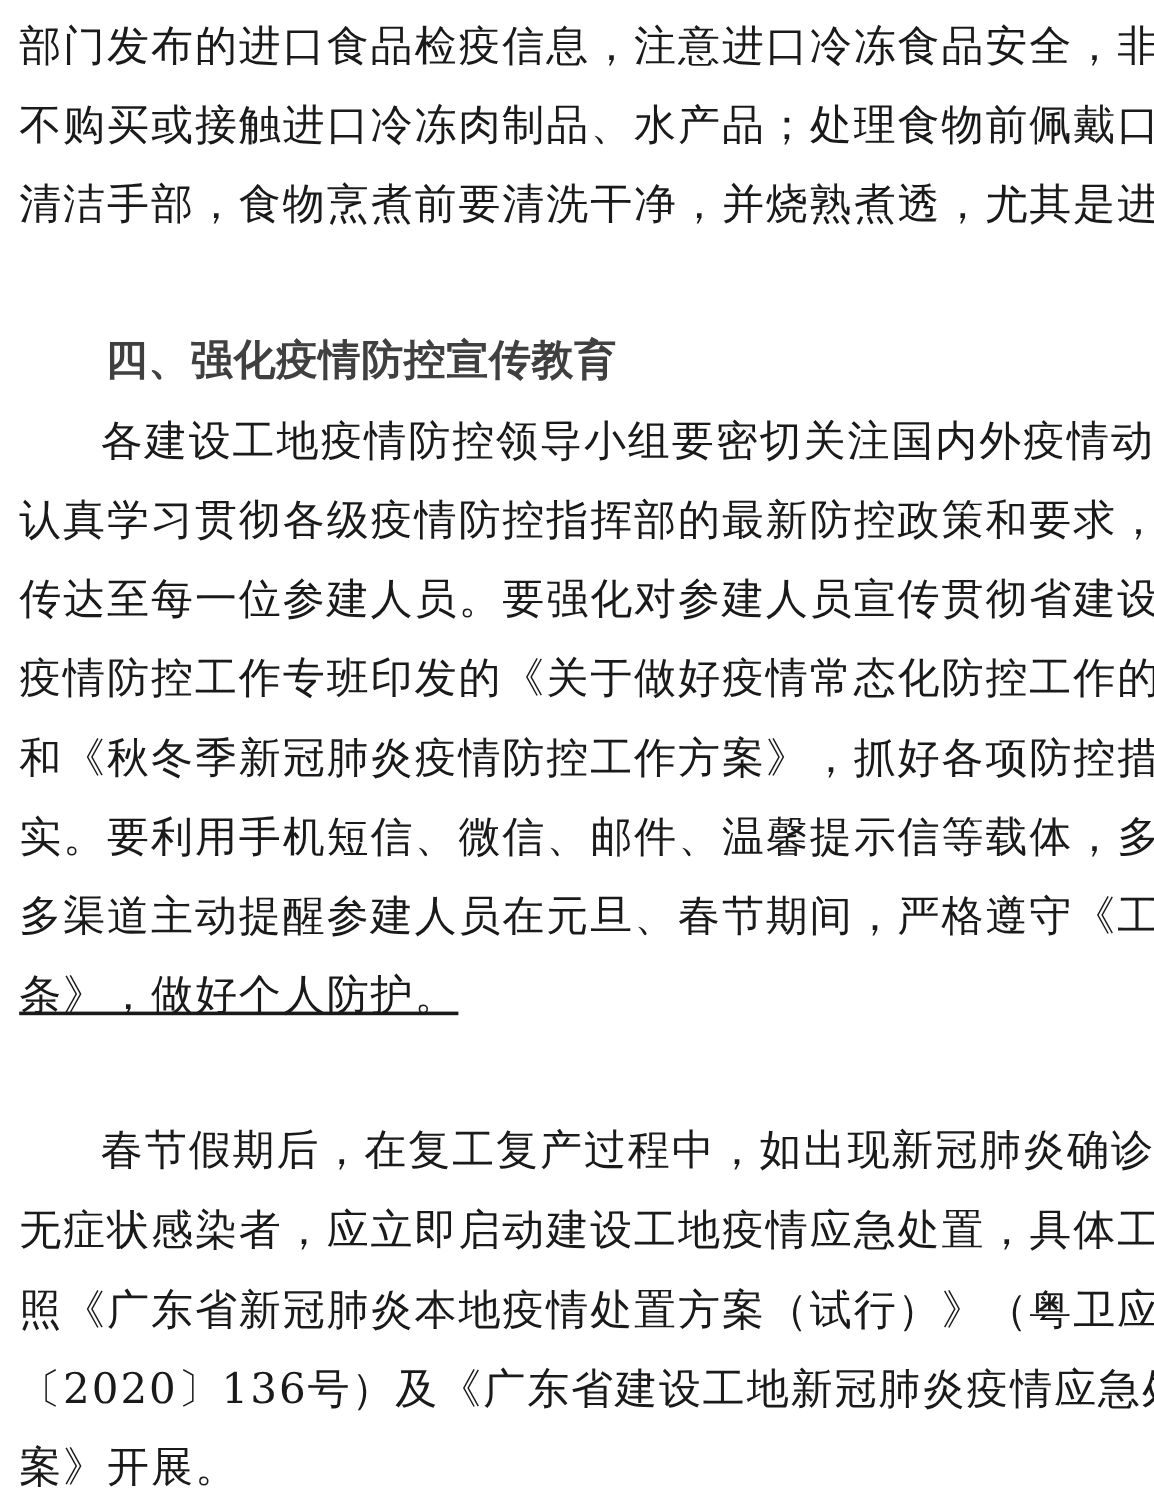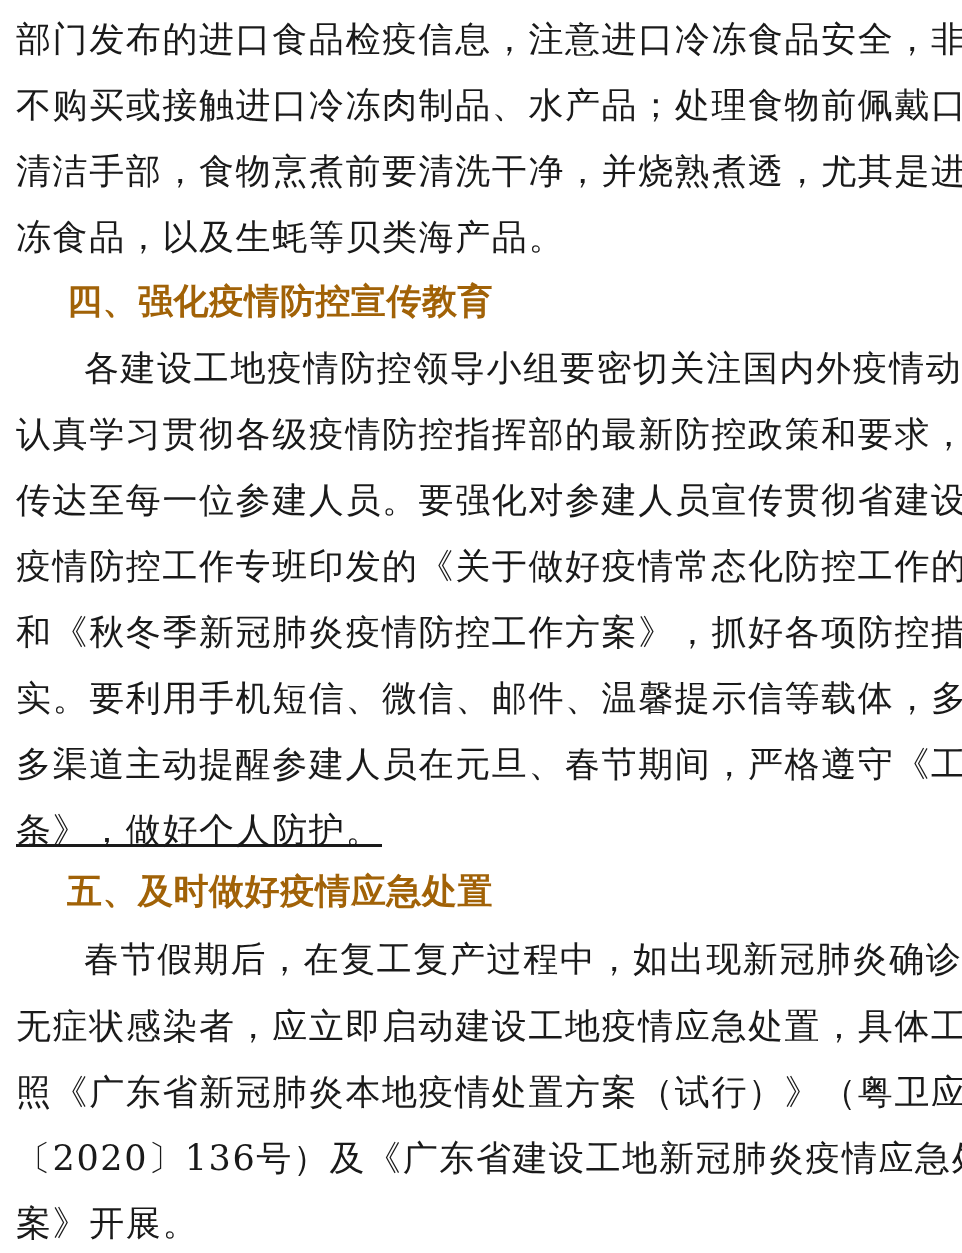--- a/index.html
+++ b/index.html
@@ -36,53 +36,51 @@
     }
     .line.last {
       text-align-last: left;
     }
     .line.indent {
       left: 84px;
       width: 862px;
     }
     .heading {
       position: absolute;
-      left: 67px;
+      left: 88px;
       height: 50px;
       font-size: 35px;
       line-height: 50px;
       white-space: nowrap;
       font-family: "DejaVu Sans", "Liberation Sans", sans-serif;
       font-weight: bold;
       letter-spacing: 0.5px;
-      color: #a16207;
+      color: #404040;
     }
   </style>
 </head>
 <body>
 
 <div class="page">
 
   <div class="line" style="top:14px;">部门发布的进口食品检疫信息，注意进口冷冻食品安全，非必要</div>
   <div class="line" style="top:80px;">不购买或接触进口冷冻肉制品、水产品；处理食物前佩戴口罩和</div>
   <div class="line" style="top:146px;">清洁手部，食物烹煮前要清洗干净，并烧熟煮透，尤其是进口冷</div>
-  <div class="line last" style="top:212px;">冻食品，以及生蚝等贝类海产品。</div>
 
   <div class="heading" style="top:276px;">四、强化疫情防控宣传教育</div>
 
   <div class="line indent" style="top:343px;">各建设工地疫情防控领导小组要密切关注国内外疫情动态，</div>
   <div class="line" style="top:409px;">认真学习贯彻各级疫情防控指挥部的最新防控政策和要求，及时</div>
   <div class="line" style="top:475px;">传达至每一位参建人员。要强化对参建人员宣传贯彻省建设工地</div>
   <div class="line" style="top:541px;">疫情防控工作专班印发的《关于做好疫情常态化防控工作的通知》</div>
   <div class="line" style="top:607px;">和《秋冬季新冠肺炎疫情防控工作方案》，抓好各项防控措施落</div>
   <div class="line" style="top:673px;">实。要利用手机短信、微信、邮件、温馨提示信等载体，多方式</div>
   <div class="line" style="top:739px;">多渠道主动提醒参建人员在元旦、春节期间，严格遵守《工地八</div>
   <div class="line last" style="top:805px;text-decoration:underline;">条》，做好个人防护。</div>
 
-  <div class="heading" style="top:866px;">五、及时做好疫情应急处置</div>
 
   <div class="line indent" style="top:934px;">春节假期后，在复工复产过程中，如出现新冠肺炎确诊病例、</div>
   <div class="line" style="top:1001px;">无症状感染者，应立即启动建设工地疫情应急处置，具体工作按</div>
   <div class="line" style="top:1067px;">照《广东省新冠肺炎本地疫情处置方案（试行）》（粤卫应急函</div>
   <div class="line" style="top:1133px;">〔2020〕136号）及《广东省建设工地新冠肺炎疫情应急处置方</div>
   <div class="line last" style="top:1198px;">案》开展。</div>
 
 </div>
 
 </body></html>

